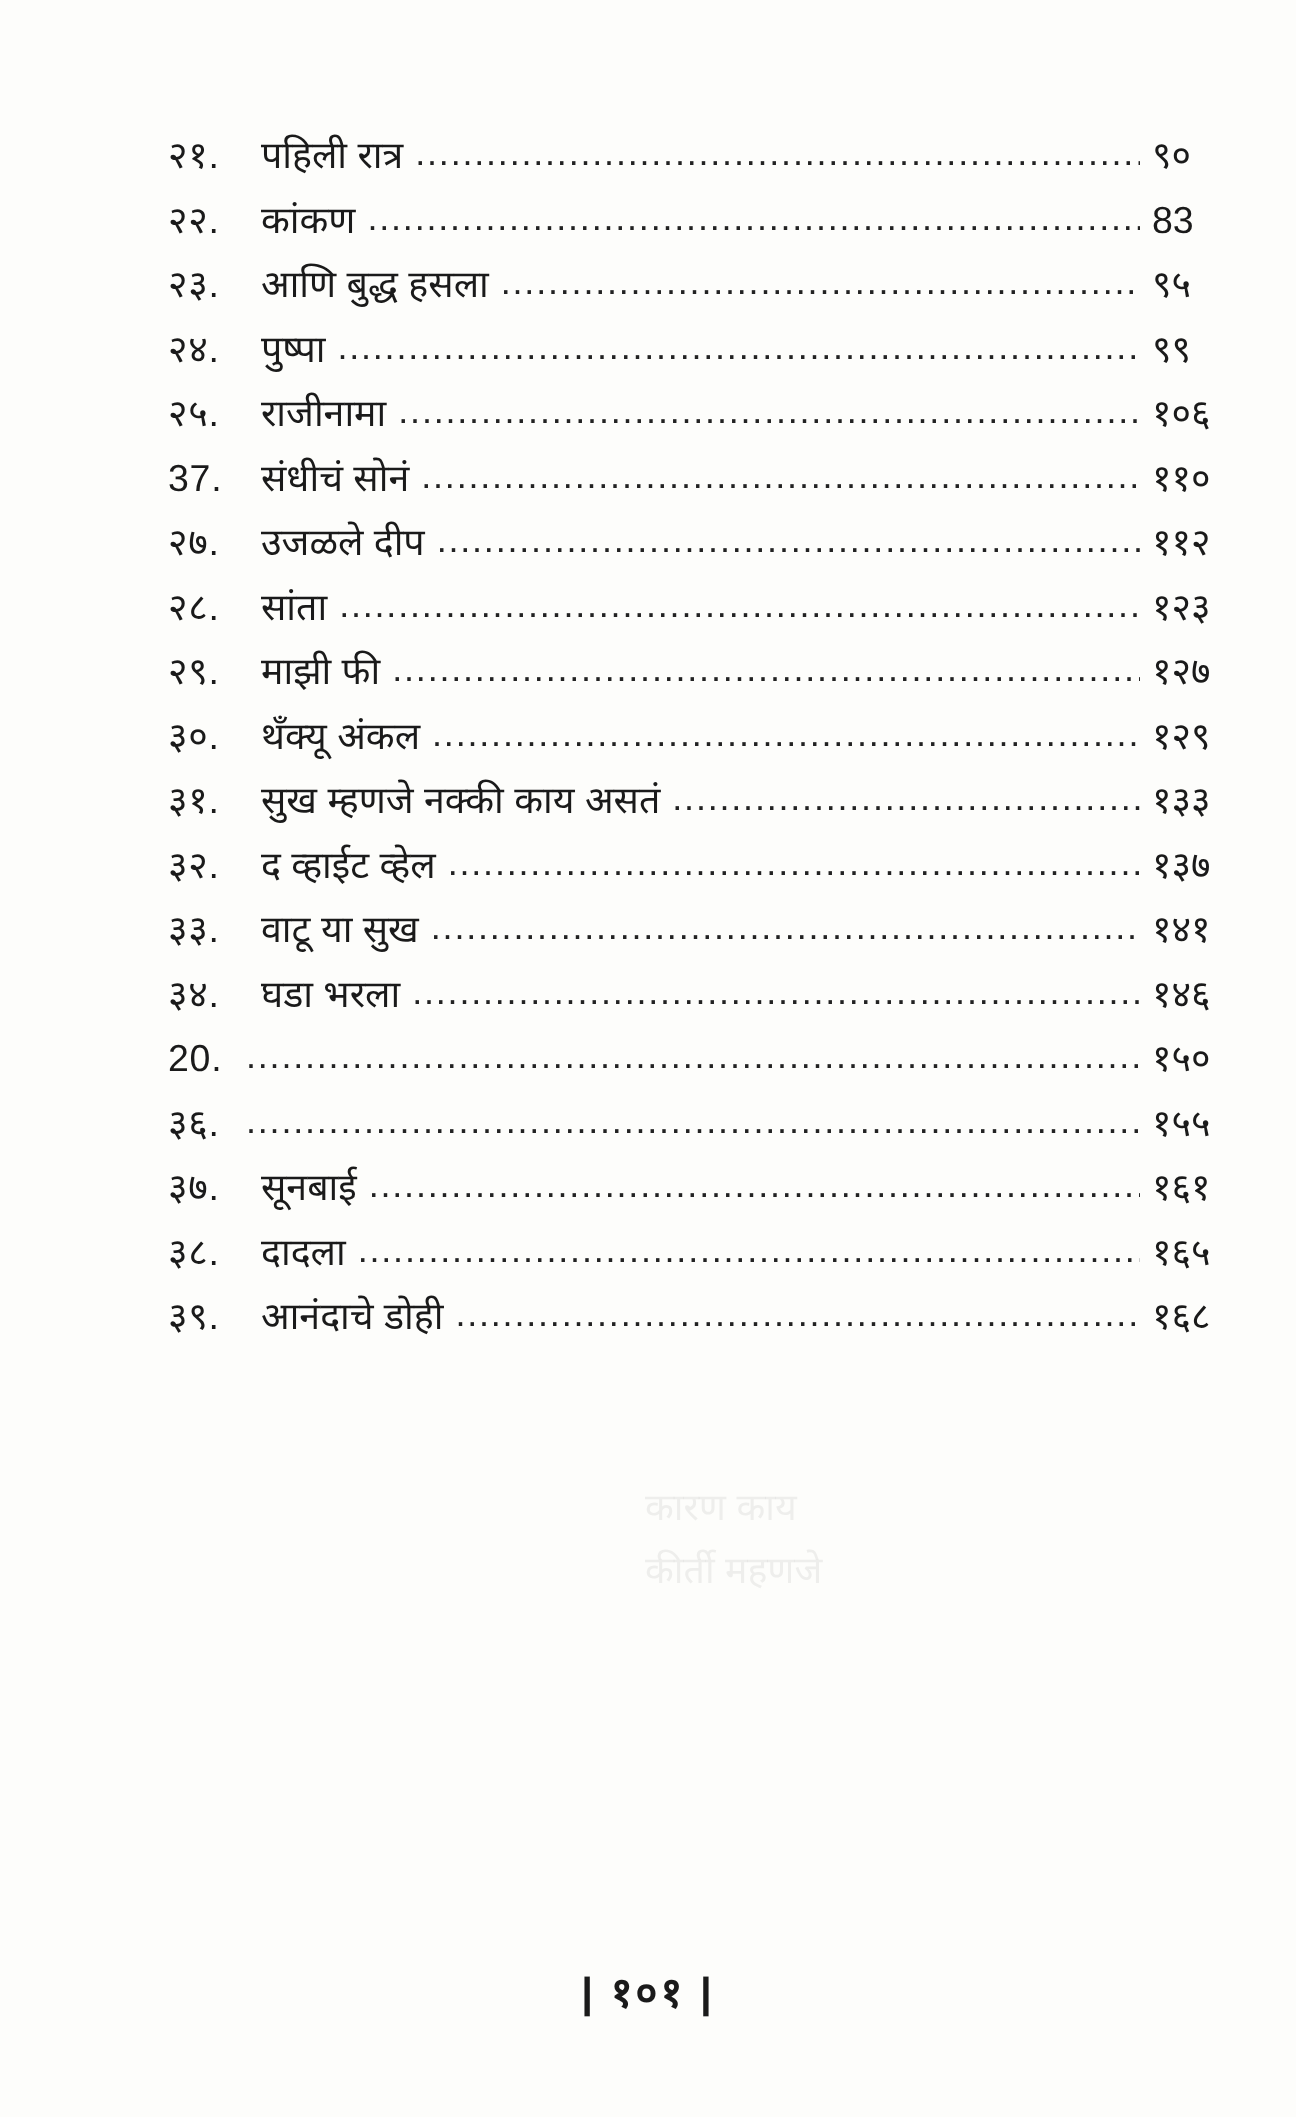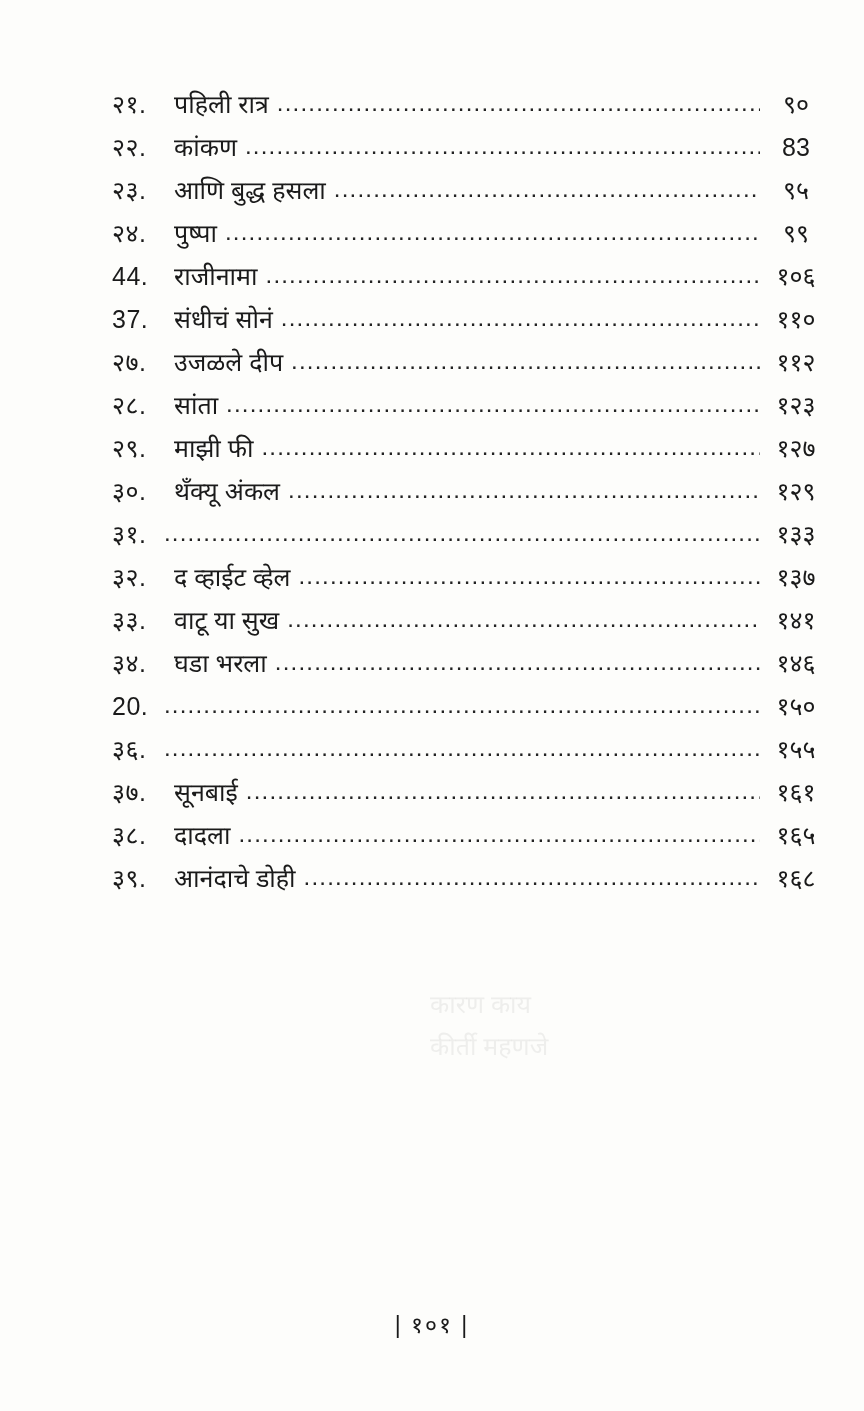--- a/index.html
+++ b/index.html
@@ -54,31 +54,32 @@
     white-space: nowrap;
     font-size: 24px;
     letter-spacing: 1.2px;
     color: #222;
     position: relative;
     top: -2px;
   }
   .toc-page {
     flex: 0 0 auto;
     padding-left: 8px;
-    text-align: center;
+    text-align: left;
     min-width: 56px;
   }
   .folio {
     position: absolute;
     left: 0;
     right: 0;
     top: 1308px;
     text-align: center;
-    font-size: 23px;
+    font-size: 28px;
     letter-spacing: 2px;
+    font-weight: bold;
   }
   .ghost {
     position: absolute;
     color: rgba(160,160,160,0.16);
     font-size: 25px;
     white-space: nowrap;
     pointer-events: none;
   }
   .ghost-1 { left: 430px; top: 986px; }
   .ghost-2 { left: 430px; top: 1028px; }
@@ -107,21 +108,21 @@
         <span class="toc-dots">..........................................................................................</span>
         <span class="toc-page">९५</span>
       </div>
       <div class="toc-entry">
         <span class="toc-num">२४.</span>
         <span class="toc-title">पुष्पा</span>
         <span class="toc-dots">..........................................................................................</span>
         <span class="toc-page">९९</span>
       </div>
       <div class="toc-entry">
-        <span class="toc-num">44.</span>
+        <span class="toc-num">२५.</span>
         <span class="toc-title">राजीनामा</span>
         <span class="toc-dots">..........................................................................................</span>
         <span class="toc-page">१०६</span>
       </div>
       <div class="toc-entry">
         <span class="toc-num">37.</span>
         <span class="toc-title">संधीचं सोनं</span>
         <span class="toc-dots">..........................................................................................</span>
         <span class="toc-page">११०</span>
       </div>
@@ -144,20 +145,21 @@
         <span class="toc-page">१२७</span>
       </div>
       <div class="toc-entry">
         <span class="toc-num">३०.</span>
         <span class="toc-title">थॅंक्यू अंकल</span>
         <span class="toc-dots">..........................................................................................</span>
         <span class="toc-page">१२९</span>
       </div>
       <div class="toc-entry">
         <span class="toc-num">३१.</span>
+        <span class="toc-title">सुख म्हणजे नक्की काय असतं</span>
         <span class="toc-dots">..........................................................................................</span>
         <span class="toc-page">१३३</span>
       </div>
       <div class="toc-entry">
         <span class="toc-num">३२.</span>
         <span class="toc-title">द व्हाईट व्हेल</span>
         <span class="toc-dots">..........................................................................................</span>
         <span class="toc-page">१३७</span>
       </div>
       <div class="toc-entry">

